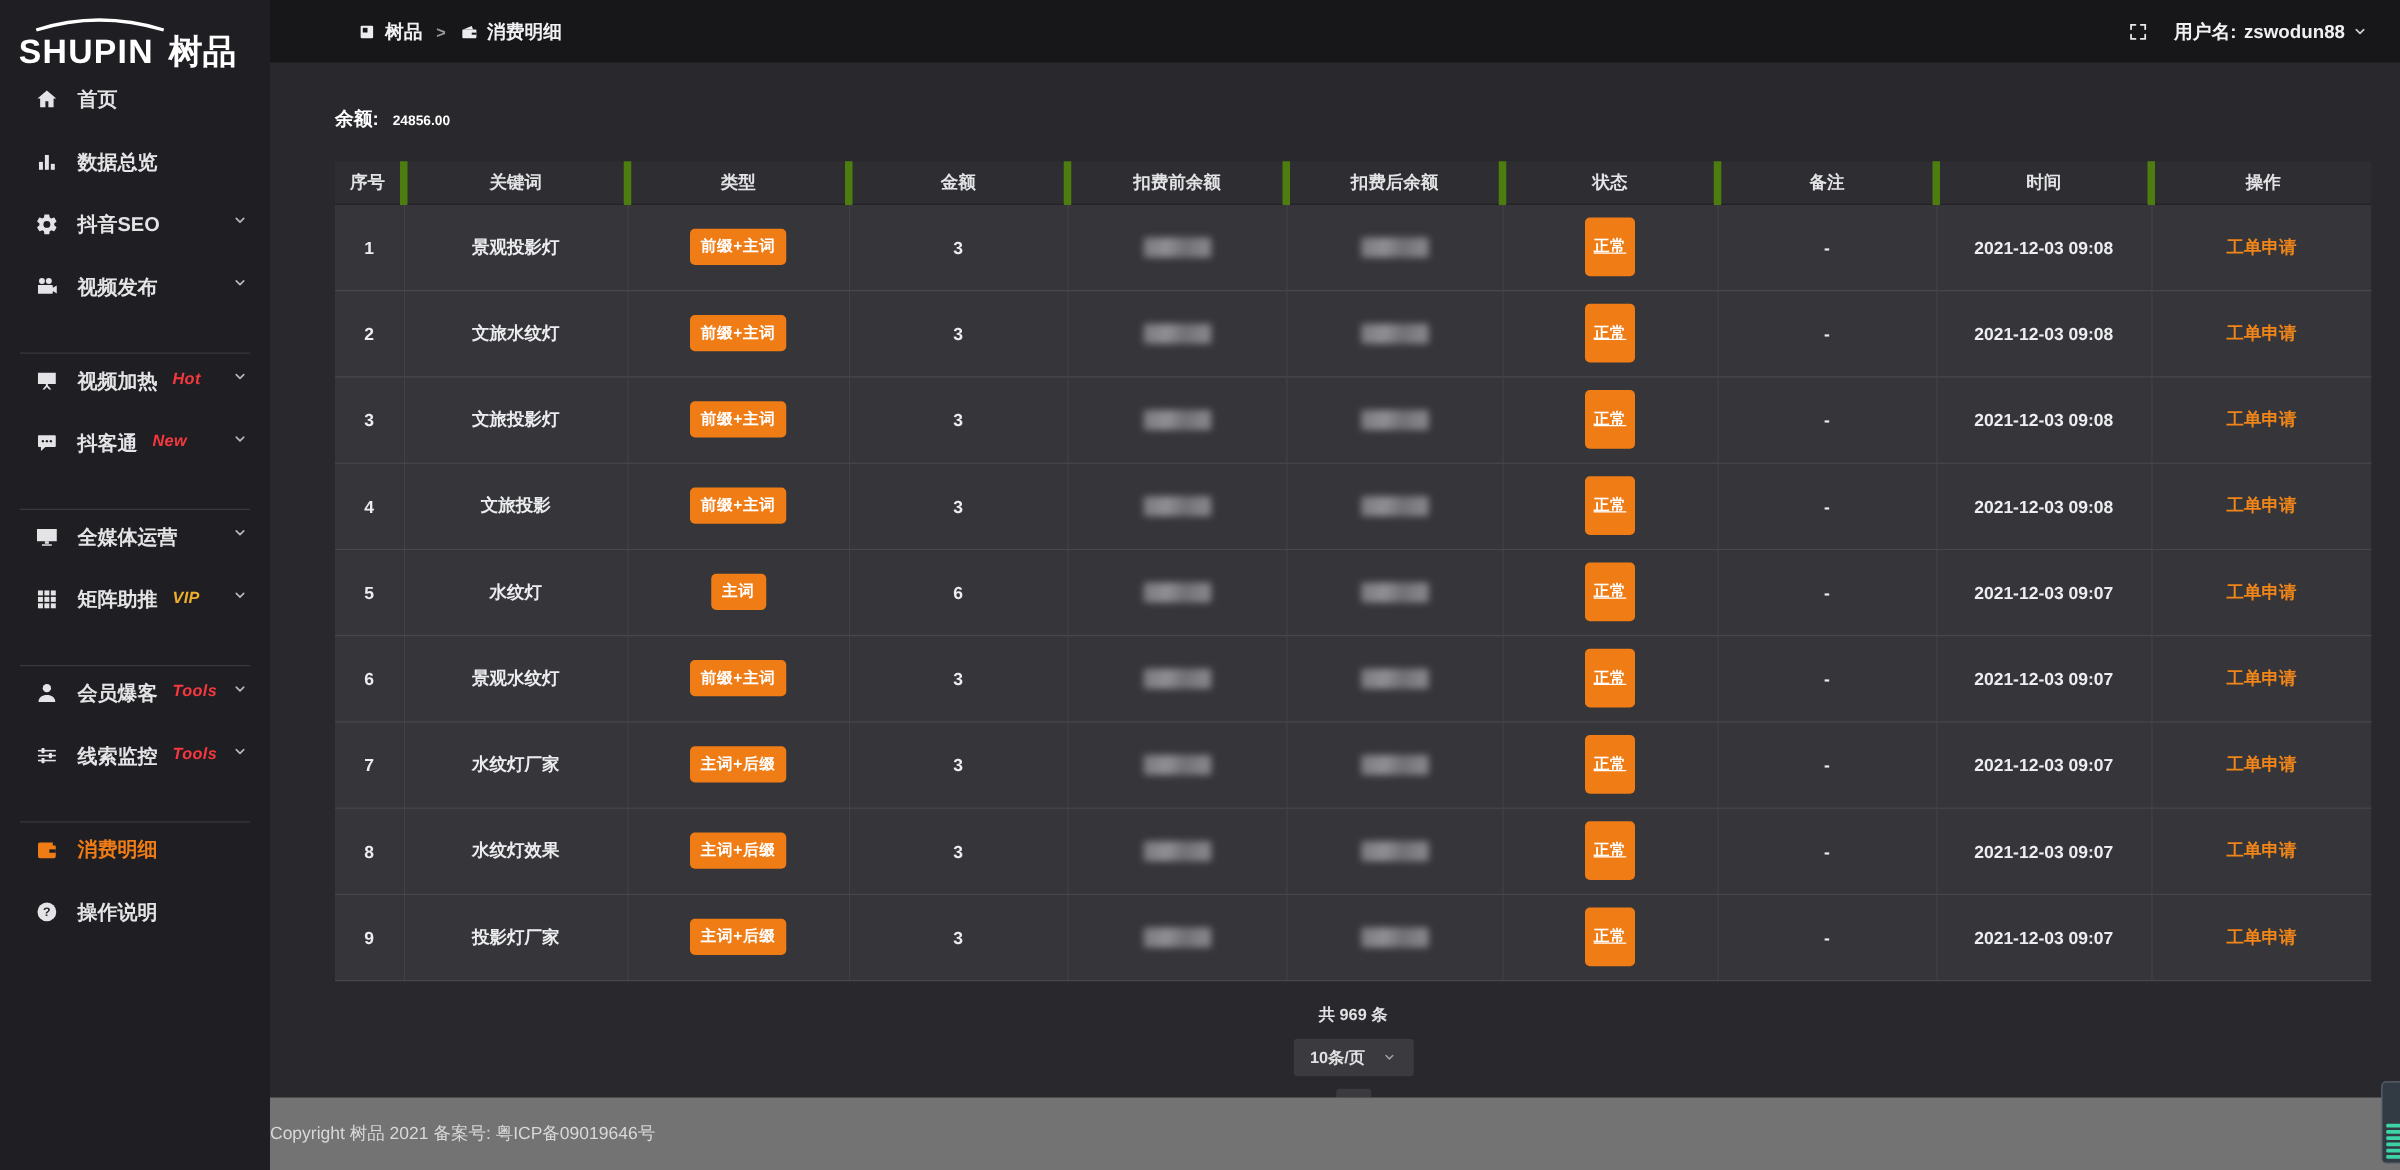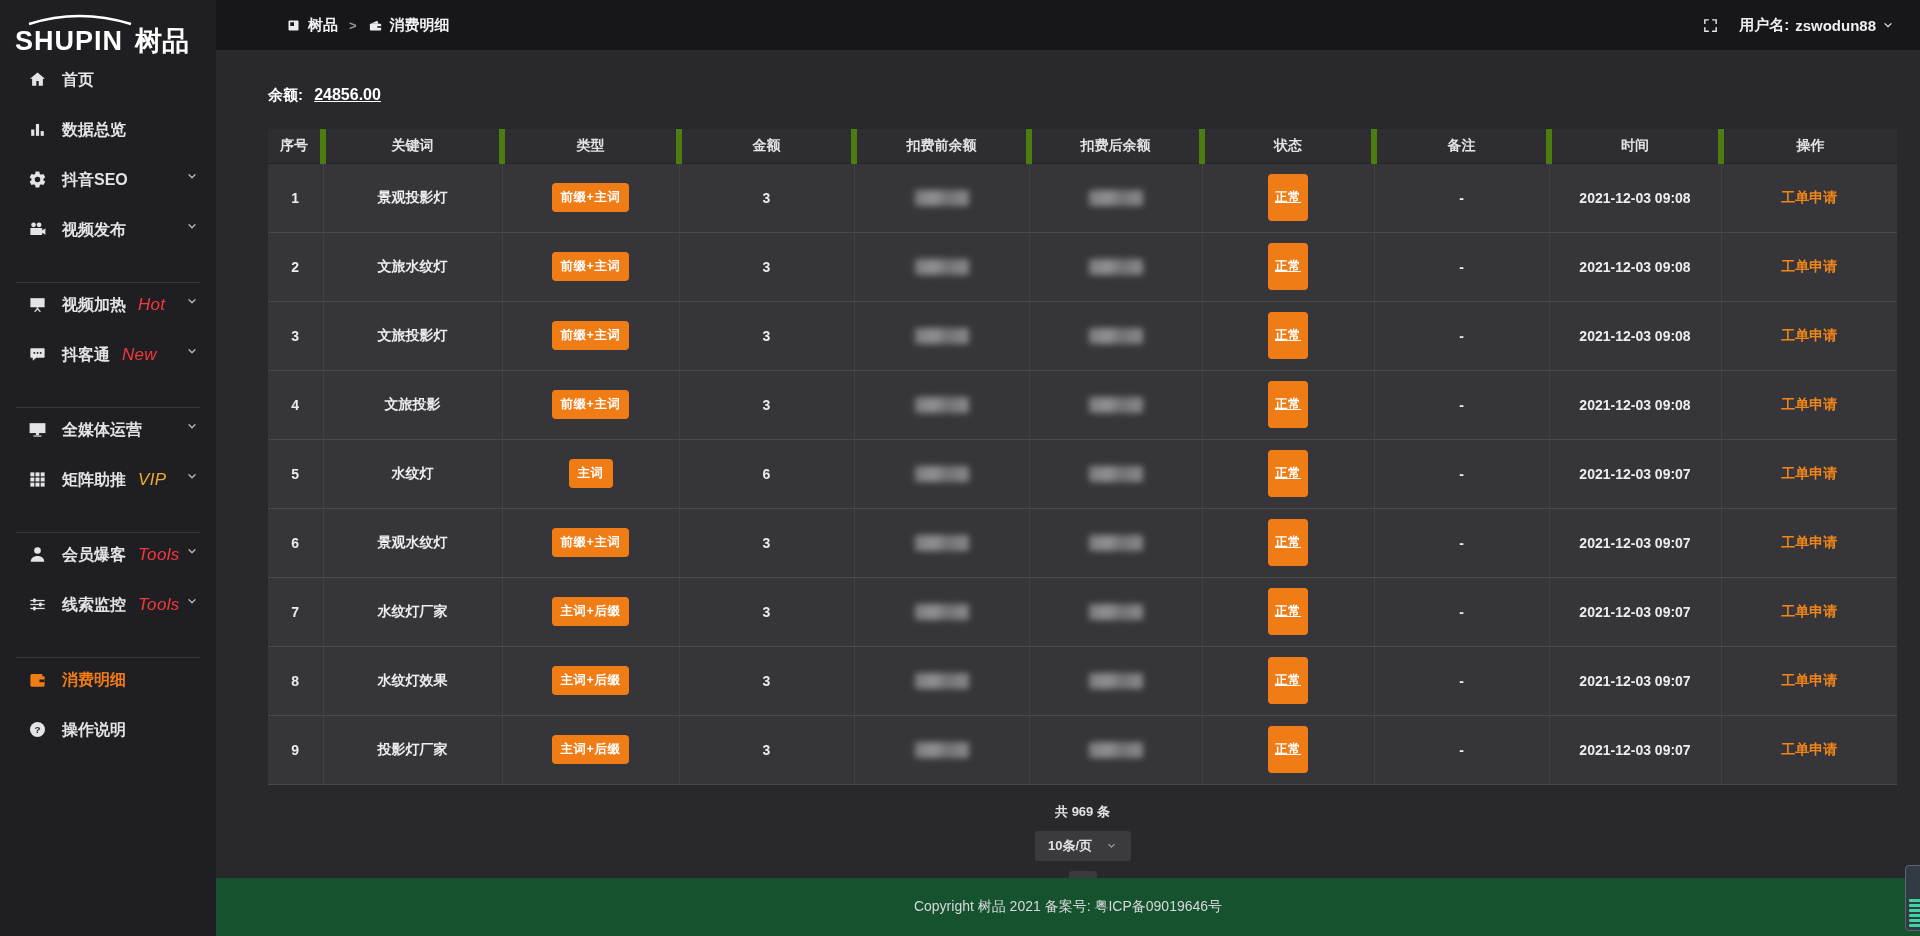--- a/index.html
+++ b/index.html
@@ -15,21 +15,21 @@
   .sidebar{ width:216px; min-width:216px; height:936px; background:#1f1f23; }
   .logo{ padding:12px 0 4px 13px; height:58px; cursor:pointer; }
   .side-menu{ margin-top:12px; }
   .side-item{
     height:50px; display:flex; align-items:flex-start;
     padding:0 18px 0 28px; cursor:pointer;
     color:#e4e4e6; font-size:16px; font-weight:bold;
   }
   .side-item .s-icon{ width:19px; height:19px; margin-right:15px; display:flex; align-items:center; }
   .side-item .s-icon svg{ width:19px; height:19px; }
-  .s-badge{ margin-left:12px; font-style:italic; font-weight:normal; font-size:17px; letter-spacing:.3px; }
+  .s-badge{ margin-left:12px; font-style:italic; font-weight:bold; font-size:13px; letter-spacing:.3px; }
   .s-badge.red{ color:#f5383d; }
   .s-badge.gold{ color:#eeb02c; }
   .s-chevron{ margin-left:auto; display:flex; }
   .s-chevron svg{ width:12px; height:12px; color:#b9b9bd; }
   .side-item.active{ color:var(--accent); }
   .side-divider{ height:1px; background:#38383d; margin:12px 16px; }
   
   .right{ flex:1; display:flex; flex-direction:column; height:936px; }
   .topbar{ height:50px; background:#17171a; display:flex; align-items:center; padding:0 26px 0 70px; }
   .breadcrumb{ display:flex; align-items:center; gap:10px; font-size:15px; color:#f2f2f4; font-weight:bold; }
@@ -37,21 +37,21 @@
   .crumb .c-icon{ display:flex; } .crumb .c-icon svg{ width:15px; height:15px; color:#ededef; }
   .crumb-sep{ color:#9a9a9e; font-size:13px; margin:0 1px; }
   .topbar-right{ margin-left:auto; display:flex; align-items:center; gap:20px; }
   .fullscreen-btn{ display:flex; cursor:pointer; }
   .fullscreen-btn svg{ width:17px; height:17px; color:#e8e8ea; }
   .user-box{ display:flex; align-items:center; gap:6px; font-size:15px; color:#f0f0f2; cursor:pointer; font-weight:bold; }
   .user-box .u-chevron{ display:flex; } .user-box .u-chevron svg{ width:12px; height:12px; color:#cfcfd3; }
   
   .content{ flex:1; padding:0 23px 0 52px; overflow:hidden; }
   .balance{ margin-top:36px; font-size:15px; font-weight:bold; color:#ffffff; }
-  .balance .b-value{ margin-left:7px; font-size:16px;text-decoration:underline; }
+  .balance .b-value{ margin-left:7px; font-size:11px; }
   table.data{ width:100%; border-collapse:collapse; margin-top:24px; table-layout:fixed; }
   table.data th{
     background:#2e2e32; height:34px; font-size:14px; font-weight:bold; color:#e2e3e5;
     border-right:6px solid #4d7c0f; border-bottom:1px solid #232327;
   }
   table.data td{
     background:#36363a; height:69px; text-align:center; font-size:14px; color:#ecedef;
     border-right:1px solid #414146; border-bottom:1px solid #47474c; font-weight:bold;
   }
   table.data th:last-child, table.data td:last-child{ border-right:none; }
@@ -81,21 +81,21 @@
   .pg-prev{ background:#3a3a3f; color:#bfbfc3; }
   .pg-num,.pg-next{ background:#ebebed; color:#55575c; }
   .pg-num.active{ background:var(--accent); color:#fff; }
   .pg-btn svg{ width:12px; height:12px; }
   .goto{ display:flex; align-items:center; gap:3px; margin-left:8px; }
   .goto input{
     width:42px; height:28px; background:#2e2e33; border:1px solid #47474c; border-radius:3px;
     color:#fff; text-align:center; font-size:13px; outline:none; font-family:inherit;
   }
   
-  .footer{ height:58px; background:#14532d; display:flex; align-items:center; justify-content:center; font-size:14px; color:#d8d8da; }
+  .footer{ height:58px; background:#737373; display:flex; align-items:center; justify-content:flex-start; font-size:14px; color:#d8d8da; }
   
   .corner-widget{
     position:absolute; right:-6px; bottom:5px; width:21px; height:66px;
     background:#323a44; border:1px solid #5c6670; border-radius:4px;
     padding:3px; display:flex; flex-direction:column; justify-content:flex-end; gap:2px;
   }
   .corner-widget i{ display:block; height:3px; background:#3ed3a4; border-radius:1px; }
 </style>
 </head>
 <body>

